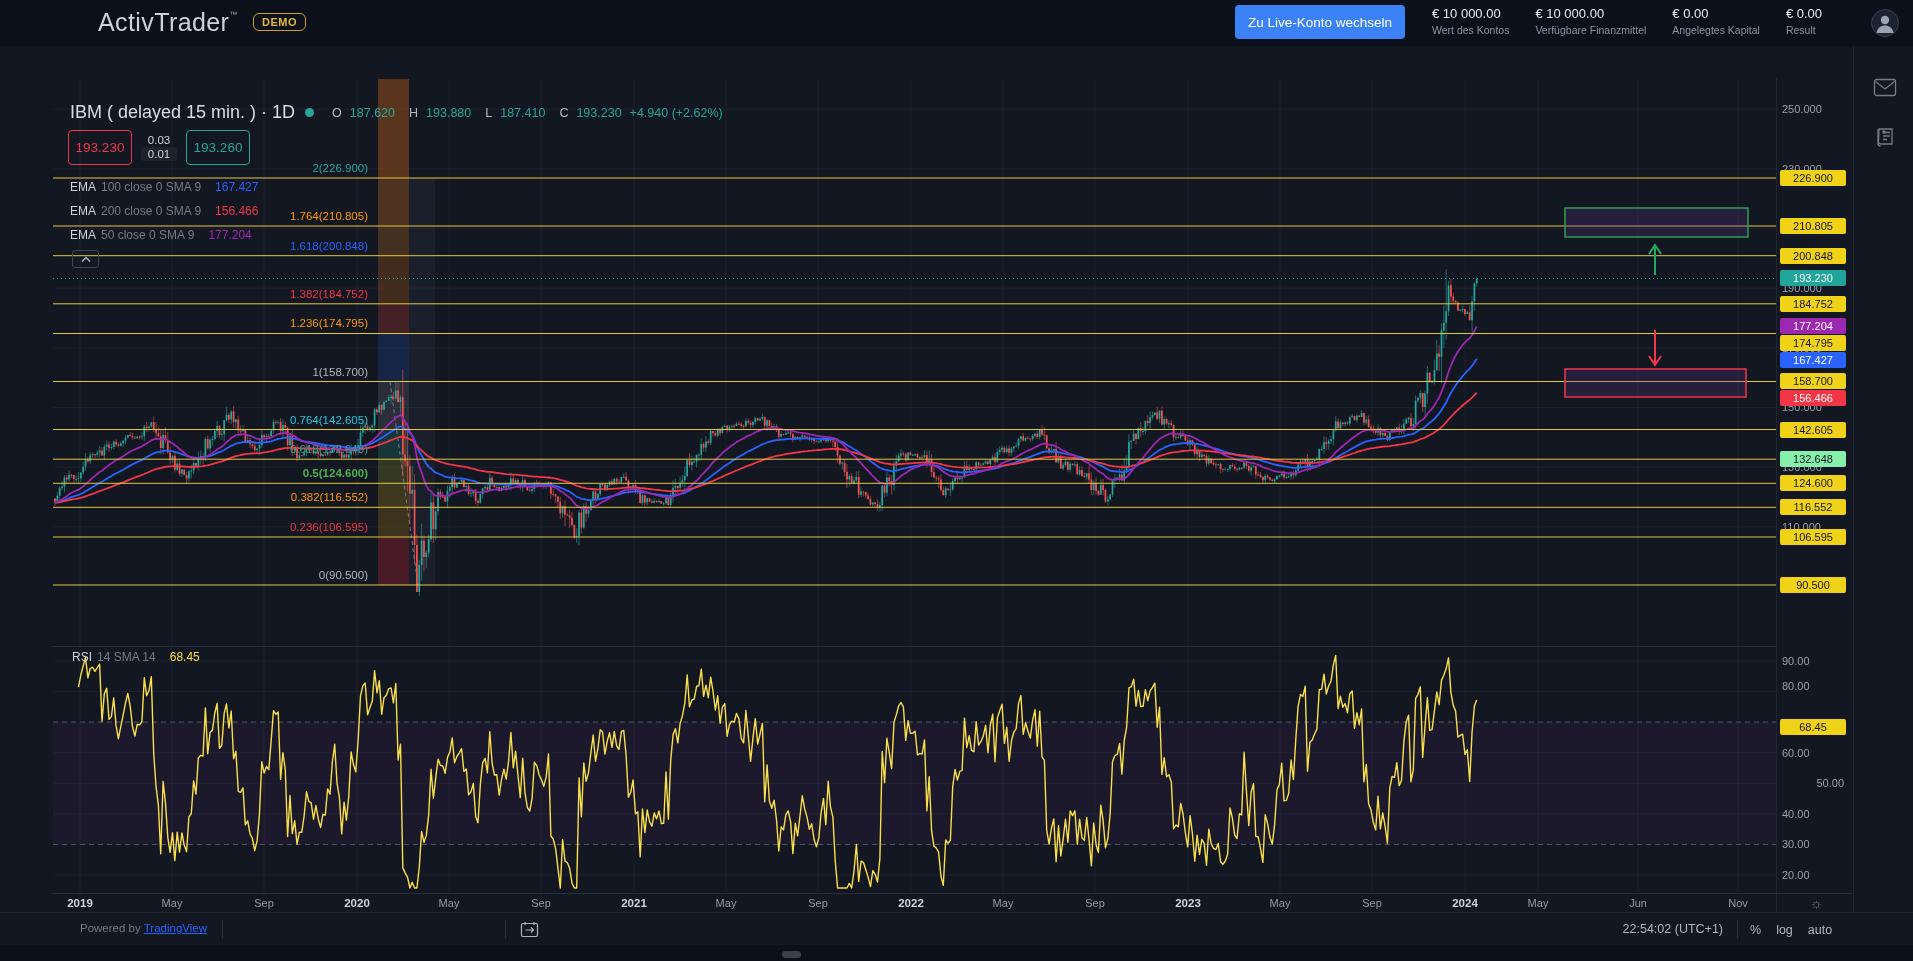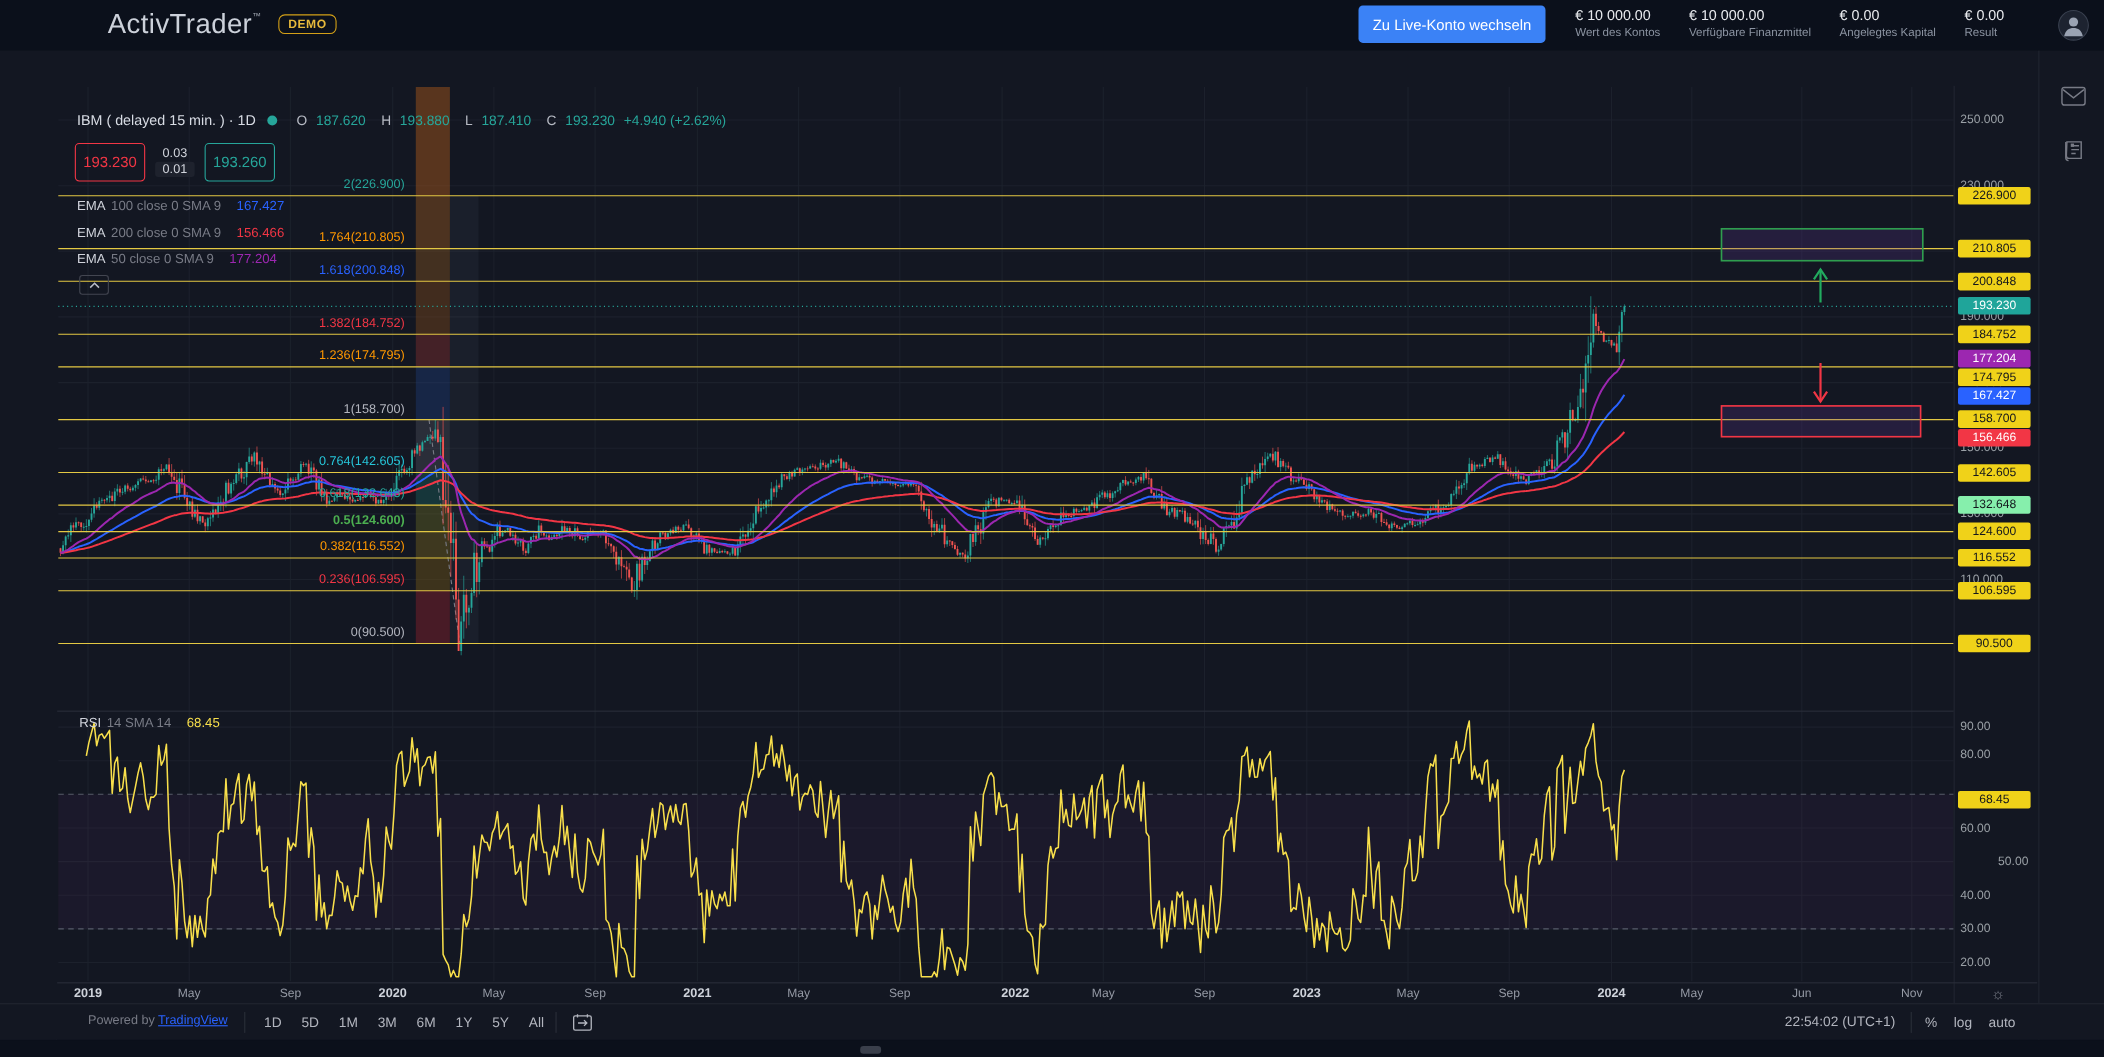--- a/index.html
+++ b/index.html
@@ -40,21 +40,21 @@
     justify-content:center; cursor:pointer; }
 
   
   #chart-svg { left:0; top:0; }
   #pane-border-right { left:1776px; top:78px; width:1px; height:834px; background:#222631; }
   #pane-sep { left:52px; top:646px; width:1724px; height:1px; background:#2a2e39; }
   #axis-sep { left:52px; top:893px; width:1800px; height:1px; background:#2a2e39; }
 
   
   #legend-title-row { left:70px; top:102px; display:flex; align-items:center; gap:6px; }
-  #legend-title { color:#d8dce4; font-size:13px; }
+  #legend-title { color:#d8dce4; font-size:18px; }
   #legend-dot { width:9px; height:9px; border-radius:50%; background:#26a69a; margin:0 4px; }
   .ohlc-l { color:#b6bac3; font-size:12.5px; margin-left:8px; }
   .ohlc-v, #legend-change { color:#26a69a; font-size:12.5px; margin-left:2px; }
   #quote-row { left:68px; top:130px; display:flex; align-items:center; }
   .quote-box { width:64px; height:35px; border-radius:4px; display:flex; align-items:center;
     justify-content:center; font-size:13.5px; cursor:pointer; }
   #sell-box { border:1px solid #f23645; color:#f23645; }
   #buy-box  { border:1px solid #26a69a; color:#26a69a; }
   #spread-col { width:54px; display:flex; flex-direction:column; align-items:center; gap:1px; }
   #spread-top { color:#d1d4dc; font-size:11.5px; }
@@ -444,21 +444,21 @@
   <div id="time-axis">
       <div class="time-label year" style="position: absolute; left: 80px;">2019</div>
       <div class="time-label" style="position: absolute; left: 172px;">May</div>
       <div class="time-label" style="position: absolute; left: 264px;">Sep</div>
       <div class="time-label year" style="position: absolute; left: 357px;">2020</div>
       <div class="time-label" style="position: absolute; left: 449px;">May</div>
       <div class="time-label" style="position: absolute; left: 541px;">Sep</div>
       <div class="time-label year" style="position: absolute; left: 634px;">2021</div>
       <div class="time-label" style="position: absolute; left: 726px;">May</div>
       <div class="time-label" style="position: absolute; left: 818px;">Sep</div>
-      <div class="time-label year" style="position: absolute; left: 911px; margin-left: 12px;">2022</div>
+      <div class="time-label year" style="position: absolute; left: 911px;">2022</div>
       <div class="time-label" style="position: absolute; left: 1003px;">May</div>
       <div class="time-label" style="position: absolute; left: 1095px;">Sep</div>
       <div class="time-label year" style="position: absolute; left: 1188px;">2023</div>
       <div class="time-label" style="position: absolute; left: 1280px;">May</div>
       <div class="time-label" style="position: absolute; left: 1372px;">Sep</div>
       <div class="time-label year" style="position: absolute; left: 1465px;">2024</div>
       <div class="time-label" style="position: absolute; left: 1538px;">May</div>
       <div class="time-label" style="position: absolute; left: 1638px;">Jun</div>
       <div class="time-label" style="position: absolute; left: 1738px;">Nov</div>
     </div>
@@ -477,30 +477,20 @@
           <path d="M5 3v14.5A2.5 2.5 0 0 0 7.5 20"></path>
           <path d="M10 7.5h7M10 11h7M10 14.5h4" transform="translate(0,-1)"></path>
           <rect x="9.5" y="5.5" width="3" height="3" fill="#787b86" stroke="none" transform="translate(0,-1)"></rect>
         </svg>
     </div>
   </div>
 
   <div id="footer" class="abs">
     <div id="powered" class="abs"><span>Powered by </span><a>TradingView</a></div>
     <div id="footer-div1" class="abs"></div>
-    <div id="ranges" class="abs">
-        <span class="range-btn">1D</span>
-        <span class="range-btn">5D</span>
-        <span class="range-btn">1M</span>
-        <span class="range-btn">3M</span>
-        <span class="range-btn">6M</span>
-        <span class="range-btn">1Y</span>
-        <span class="range-btn">5Y</span>
-        <span class="range-btn">All</span>
-      </div>
     <div id="footer-div2" class="abs"></div>
     <div id="goto-date" class="abs">
       <svg width="19" height="17" viewBox="0 0 19 17" fill="none" stroke="#b2b5be" stroke-width="1.2">
           <rect x="1.5" y="2.5" width="16" height="13" rx="1.5"></rect>
           <path d="M5 1v3M14 1v3"></path>
           <path d="M5.5 9h8m-2.6-2.6L13.5 9l-2.6 2.6"></path>
         </svg>
     </div>
     <div id="clock" class="abs">22:54:02 (UTC+1)</div>
     <div id="footer-div3" class="abs"></div>

